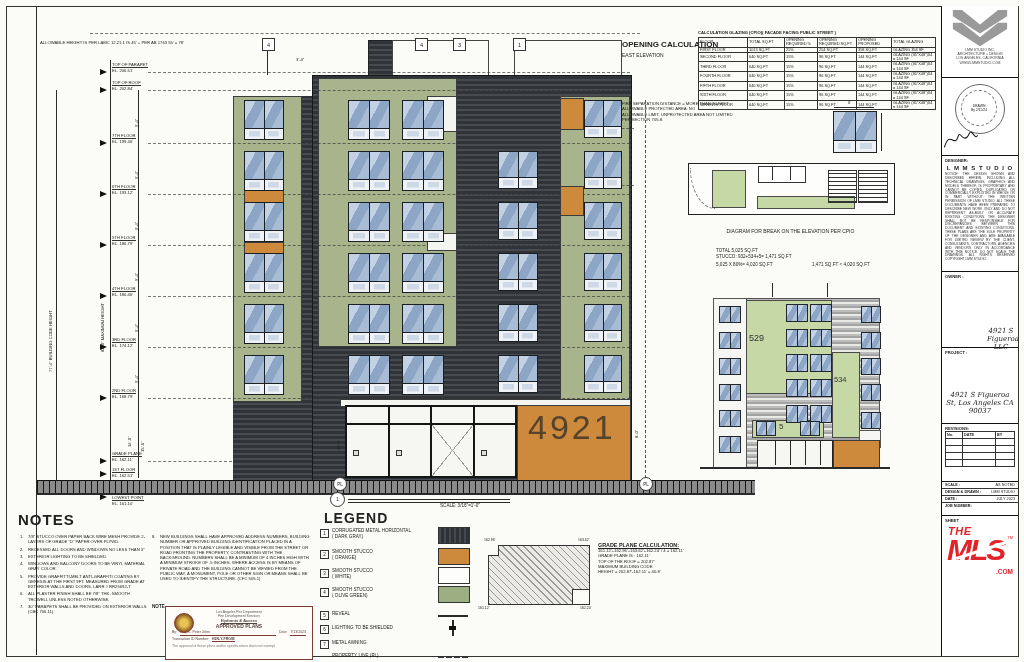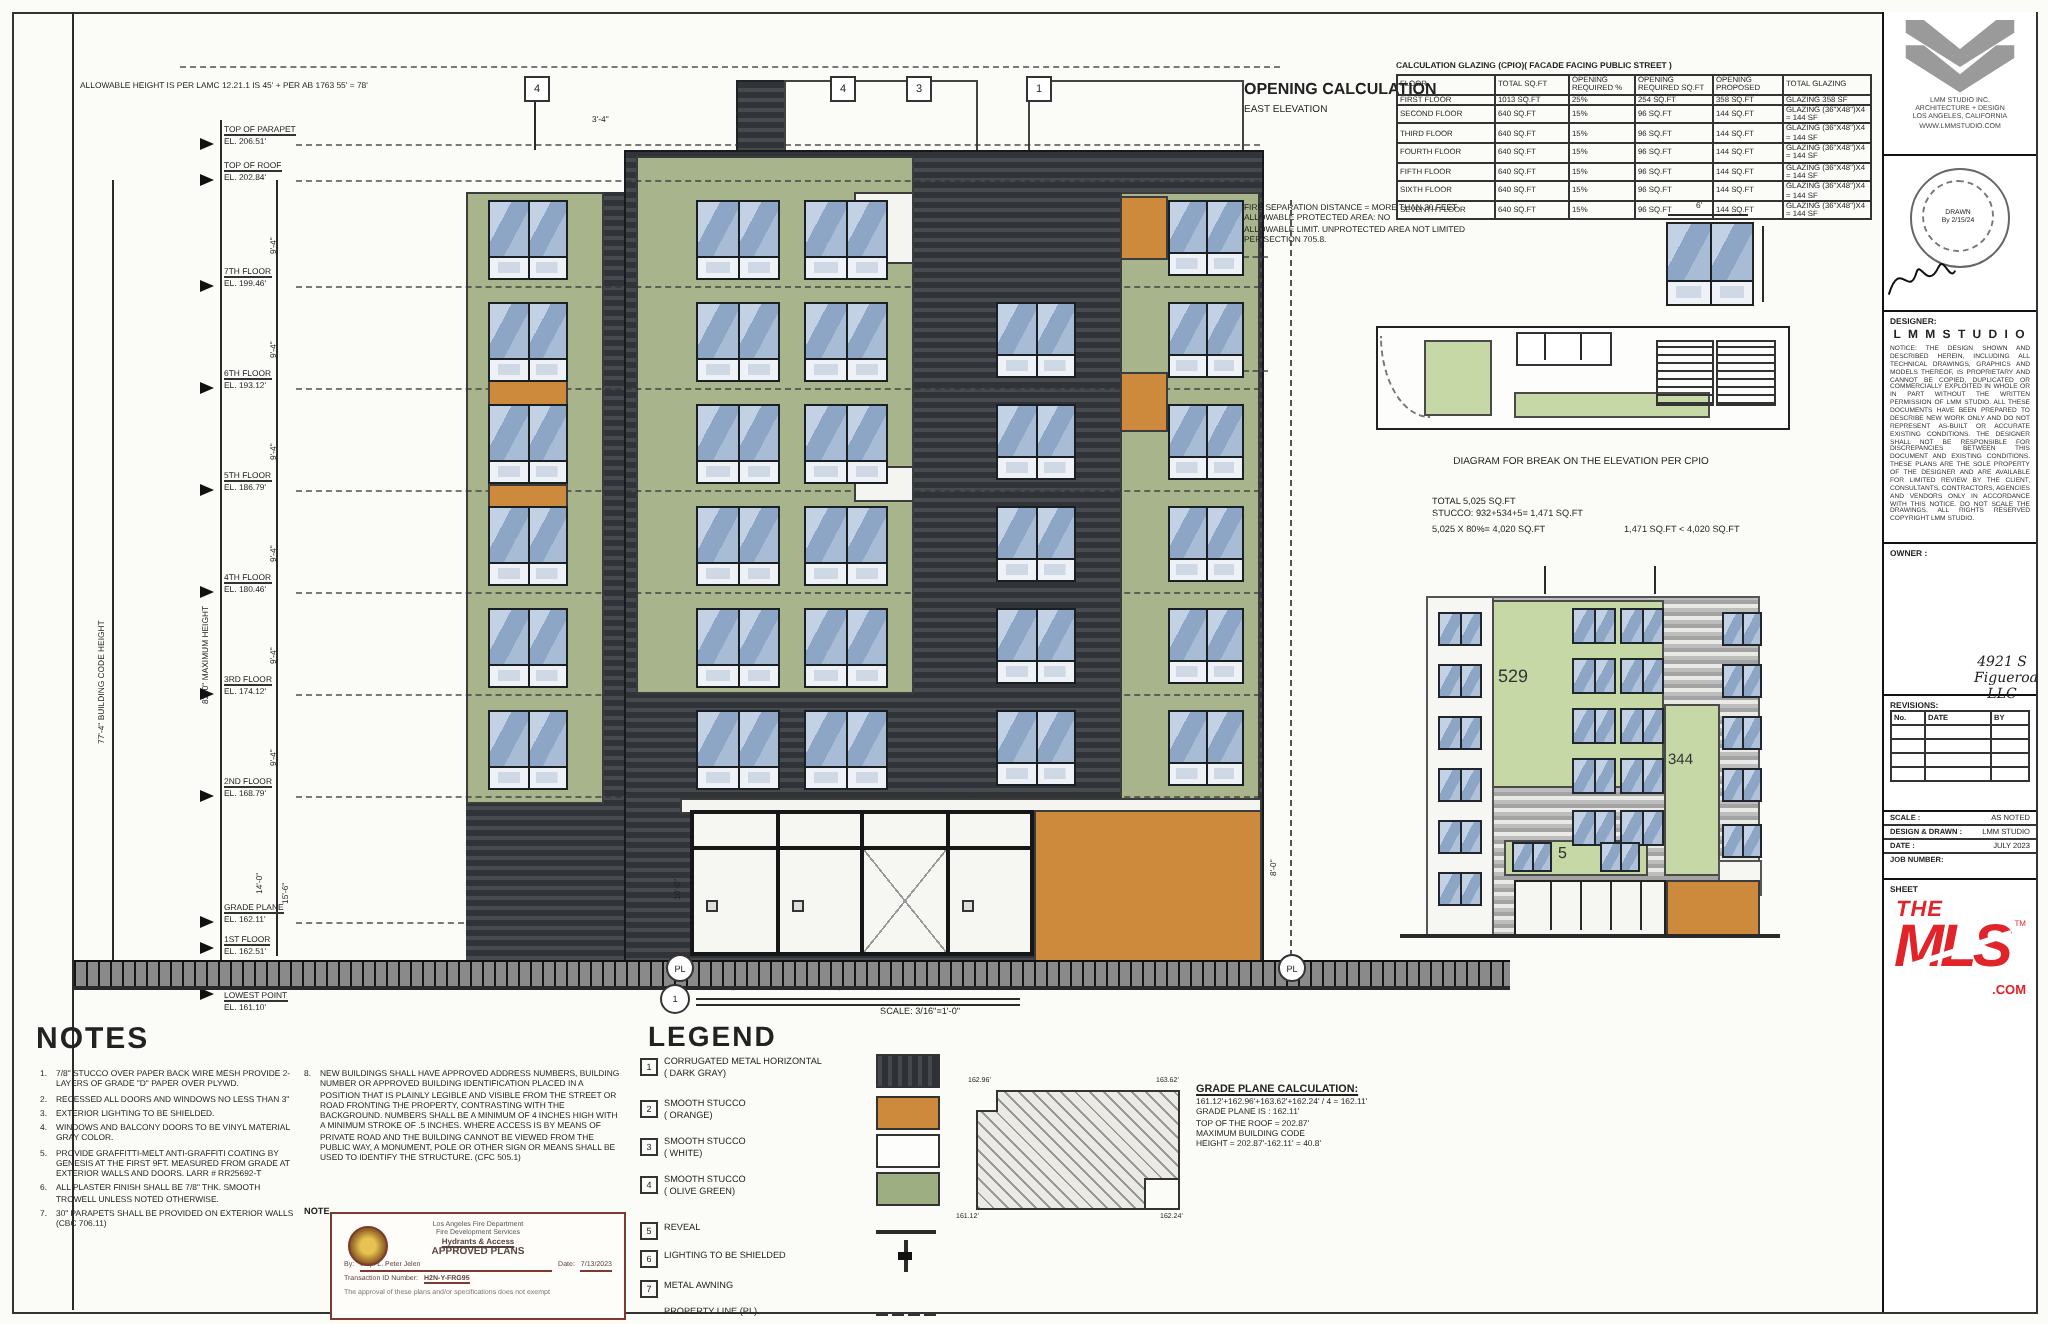--- a/index.html
+++ b/index.html
@@ -194,20 +194,21 @@
       </div>
     <div class="sp doorx"></div>
     <div class="sp">
         <i class="dm"></i>
       </div>
     <div class="sp">
         <i class="dm"></i>
       </div>
   </div>
   <div class="a orange" style="left:517px;top:405px;width:112px;height:75px;z-index:7;"></div>
+  <div class="a" style="left:528px;top:408px;font-size:34px;letter-spacing:3px;color:#55432b;z-index:8;font-weight:500;">4921</div>
   <div class="a t4 rot" style="left:634px;top:438px;">8'-0"</div>
   <div class="a t4 rot" style="left:336px;top:450px;">10'-0"</div>
 
   <div class="vdash" style="left:645px;top:100px;height:393px;"></div>
   <div class="a" style="left:37px;top:480px;width:718px;height:13px;background:repeating-linear-gradient(90deg,rgba(0,0,0,.85) 0 1px,transparent 1px 6px),#8a8a8a;border-top:1.4px solid #111;border-bottom:1px solid #111;z-index:8;"></div>
   <div class="ln" style="left:37px;top:493px;width:718px;height:1.5px;z-index:8;"></div>
   <div class="plc" style="left:333px;top:477px;">PL</div>
   <div class="plc" style="left:639px;top:477px;">PL</div>
 
   <div class="plc" style="left:330px;top:492px;width:13px;height:13px;">1</div>
@@ -325,21 +326,21 @@
   <div class="a t45" style="left:716px;top:262px;">5,025 X 80%= 4,020 SQ.FT</div>
   <div class="a t45" style="left:812px;top:262px;">1,471 SQ.FT &lt; 4,020 SQ.FT</div>
 
   <div class="ln" style="left:772px;top:283px;width:1px;height:14px;"></div>
   <div class="ln" style="left:827px;top:283px;width:1px;height:14px;"></div>
   <div class="a corrlt" style="left:745px;top:298px;width:133px;height:169px;"></div>
   <div class="a" style="left:713px;top:298px;width:32px;height:169px;background:#f6f6f3;border:1px solid #555;"></div>
   <div class="a lgreen" style="left:746px;top:300px;width:84px;height:92px;z-index:6;"></div>
   <div class="a" style="left:749px;top:333px;font-size:9px;color:#333;z-index:8;">529</div>
   <div class="a lgreen" style="left:832px;top:352px;width:26px;height:84px;z-index:6;"></div>
-  <div class="a" style="left:834px;top:375px;font-size:7.5px;color:#333;z-index:8;">344</div>
+  <div class="a" style="left:834px;top:375px;font-size:7.5px;color:#333;z-index:8;">534</div>
   <div class="a lgreen" style="left:752px;top:420px;width:70px;height:16px;z-index:6;"></div>
   <div class="a" style="left:779px;top:422px;font-size:8px;color:#333;z-index:8;">5</div>
   <div class="a" style="left:859px;top:430px;width:20px;height:16px;background:#f6f6f3;border:.7px solid #555;z-index:6;"></div>
   <div></div>
   <div></div>
   <div></div>
   <div></div>
   <div class="a" style="left:757px;top:440px;width:74px;height:26px;background:#f6f6f3;border:1px solid #222;z-index:7;"></div>
   <div class="ln" style="left:775px;top:441px;width:1px;height:24px;z-index:8;"></div>
   <div class="ln" style="left:790px;top:441px;width:1px;height:24px;z-index:8;"></div>
@@ -490,20 +491,24 @@
       </svg>
     </section>
     <section style="height:116px;flex:none;">
       <div class="lab">DESIGNER:</div>
       <div style="font-size:6px;font-weight:bold;text-align:center;letter-spacing:1px;margin:2px 0;">L M M   S T U D I O</div>
       <div style="font-size:3.3px;line-height:1.18;text-align:justify;color:#333;">NOTICE: THE DESIGN SHOWN AND DESCRIBED HEREIN, INCLUDING ALL TECHNICAL DRAWINGS, GRAPHICS AND MODELS THEREOF, IS PROPRIETARY AND CANNOT BE COPIED, DUPLICATED OR COMMERCIALLY EXPLOITED IN WHOLE OR IN PART WITHOUT THE WRITTEN PERMISSION OF LMM STUDIO. ALL THESE DOCUMENTS HAVE BEEN PREPARED TO DESCRIBE NEW WORK ONLY AND DO NOT REPRESENT AS-BUILT OR ACCURATE EXISTING CONDITIONS. THE DESIGNER SHALL NOT BE RESPONSIBLE FOR DISCREPANCIES BETWEEN THIS DOCUMENT AND EXISTING CONDITIONS. THESE PLANS ARE THE SOLE PROPERTY OF THE DESIGNER AND ARE AVAILABLE FOR LIMITED REVIEW BY THE CLIENT, CONSULTANTS, CONTRACTORS, AGENCIES AND VENDORS ONLY IN ACCORDANCE WITH THIS NOTICE. DO NOT SCALE THE DRAWINGS. ALL RIGHTS RESERVED COPYRIGHT LMM STUDIO.</div>
     </section>
     <section style="height:76px;flex:none;">
       <div class="lab">OWNER :</div>
       <div class="script" style="margin-top:48px;margin-left:42px;">4921 S Figueroa LLC</div>
+    </section>
+    <section style="height:76px;flex:none;">
+      <div class="lab">PROJECT :</div>
+      <div class="script" style="margin-top:36px;">4921 S Figueroa St, Los Angeles CA 90037</div>
     </section>
     <section style="height:58px;flex:none;">
       <div class="lab">REVISIONS:</div>
       <table class="rev">
         <tbody>
             <tr>
               <td style="width:14px;font-weight:bold;">No.</td>
               <td style="font-weight:bold;">DATE</td>
               <td style="width:16px;font-weight:bold;">BY</td>
             </tr>

